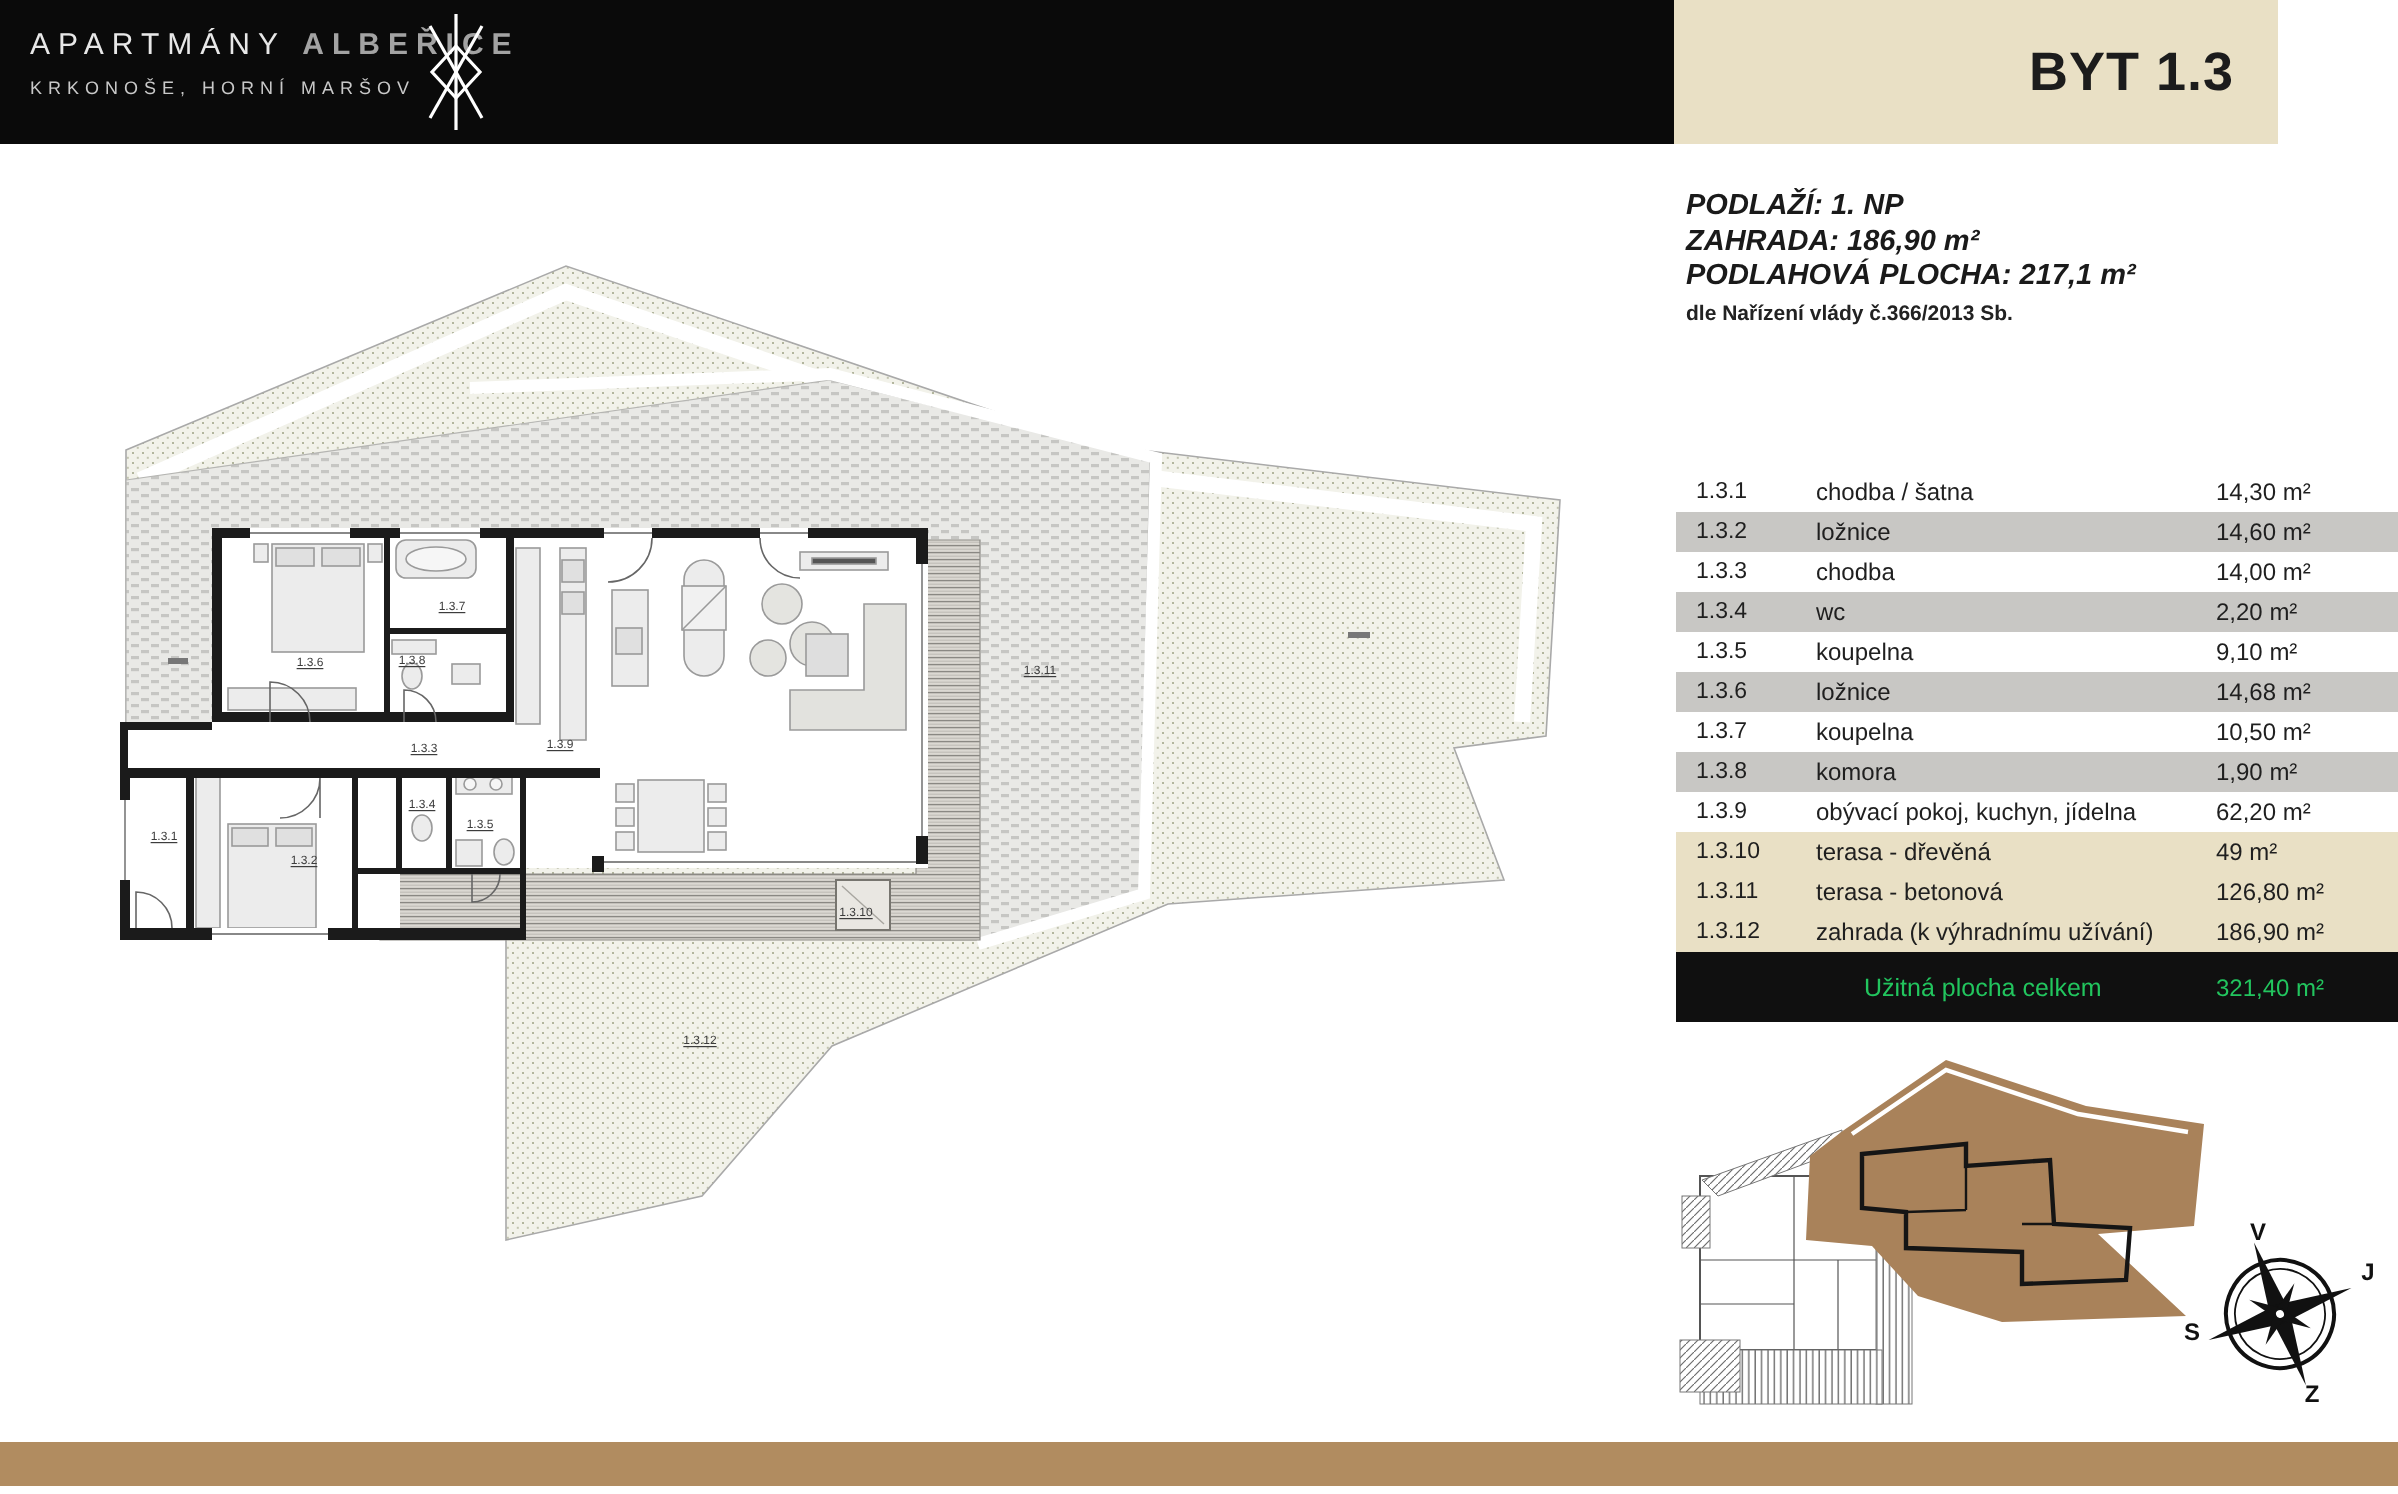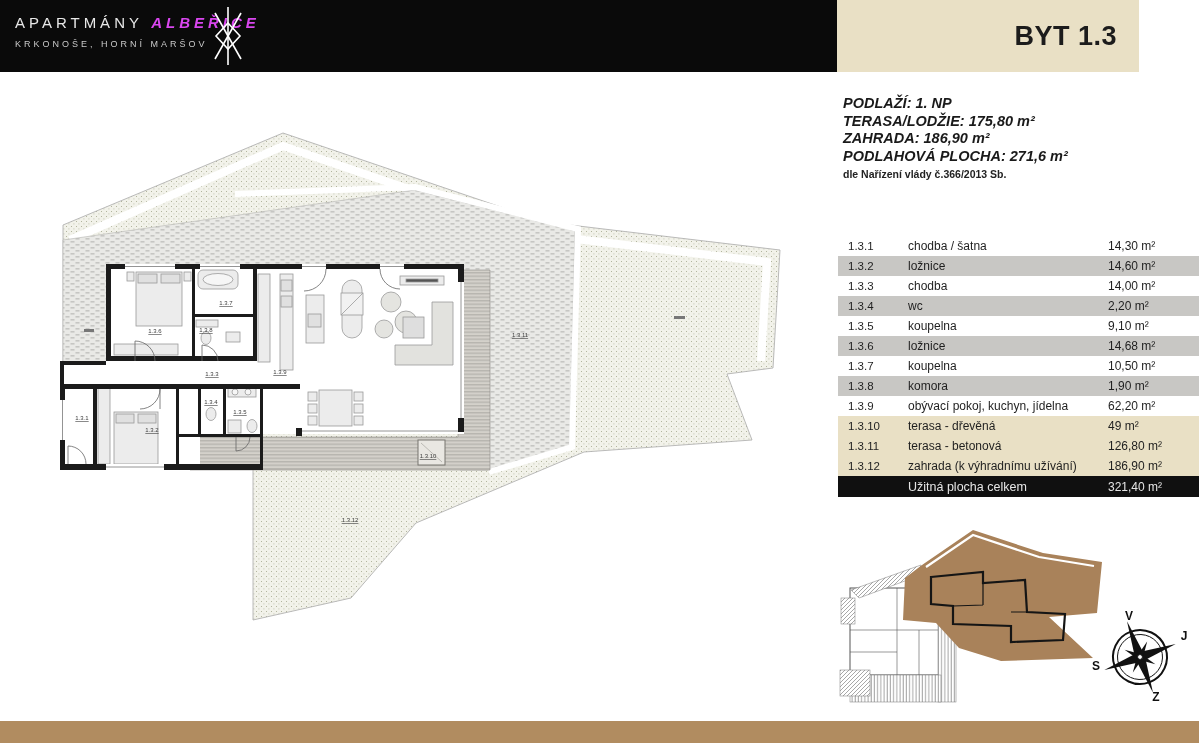--- a/index.html
+++ b/index.html
@@ -3,41 +3,41 @@
 <meta charset="utf-8">
 <style>
   html,body{margin:0;padding:0;background:#fff;}
   .page{position:relative;width:1199px;height:747px;background:#ffffff;overflow:hidden;
         font-family:"Liberation Sans",sans-serif;}
   
   .hdr-black{position:absolute;left:0;top:0;width:837px;height:72px;background:#0a0a0a;}
   .brand{position:absolute;left:15px;top:14px;color:#fff;}
   .brand-line1{font-size:15px;letter-spacing:4px;white-space:nowrap;}
   .brand-light{font-weight:300;color:#e8e8e8;}
-  .brand-bold{font-weight:bold;color:#d946ef;font-style:italic;}
+  .brand-bold{font-weight:bold;color:#a3a3a3;}
   .brand-line2{margin-top:8px;font-size:9px;letter-spacing:3px;color:#c9c9c9;text-align:center;
                width:185px;white-space:nowrap;}
   .rune{position:absolute;left:212px;top:6px;}
   .hdr-beige{position:absolute;left:837px;top:0;width:302px;height:72px;background:#e9e0c5;
              display:flex;align-items:center;justify-content:flex-end;}
   .unit-label{font-size:27px;font-weight:bold;color:#1c1c1c;padding-right:22px;letter-spacing:.5px;}
   
   .details{position:absolute;left:843px;top:95px;color:#1a1a1a;}
   .details .dline{font-size:14.5px;font-weight:bold;line-height:17.5px;white-space:nowrap;font-style:italic;}
   .details .dnote{font-size:10.5px;font-weight:bold;margin-top:3px;color:#222;}
   
   .rtable{position:absolute;left:838px;top:236px;width:361px;font-size:12px;color:#1f1f1f;}
   .trow{display:flex;align-items:center;height:20px;}
   .trow.white{background:#ffffff;}
   .trow.gray{background:#c8c7c4;}
   .trow.beige{background:#e9e0c5;}
   .c-no{width:60px;padding-left:10px;font-size:11.5px;}
   .c-name{flex:1;}
   .c-area{width:91px;}
-  .trow.total{height:21px;background:#101010;color:#e5e5e5;}
+  .trow.total{height:35px;background:#101010;color:#22c55e;gap:24px;}
   .trow.total .c-name{font-size:12.5px;}
   
   .bottom-bar{position:absolute;left:0;top:721px;width:1199px;height:22px;background:#b18c60;}
   
   .plan-wrap{position:absolute;left:40px;top:90px;}
   .mini-wrap{position:absolute;left:835px;top:520px;}
   text.plan-lbl{font-family:"Liberation Sans",sans-serif;font-size:6px;fill:#3c3c3c;text-decoration:underline;}
   text.compass-lbl{font-family:"Liberation Sans",sans-serif;font-size:12px;font-weight:bold;fill:#111;}
 </style>
 </head>
@@ -62,23 +62,22 @@
         <path d="M16 17 L28 30 L16 43 L4 30 Z"></path>
       </g>
     </svg>
   </div>
   <div class="hdr-beige">
     <div class="unit-label">BYT 1.3</div>
   </div>
 
   <div class="details">
     <div class="dline">PODLAŽÍ: 1. NP</div>
-    <div class="dline">TERASA/LODŽIE: 175,80 m²</div>
     <div class="dline">ZAHRADA: 186,90 m²</div>
-    <div class="dline">PODLAHOVÁ PLOCHA: 271,6 m²</div>
+    <div class="dline">PODLAHOVÁ PLOCHA: 217,1 m²</div>
     <div class="dnote">dle Nařízení vlády č.366/2013 Sb.</div>
   </div>
 
   <div class="rtable">
     <div>
         <div class="trow white">
           <span class="c-no">1.3.1</span>
           <span class="c-name">chodba / šatna</span>
           <span class="c-area">14,30 m²</span>
         </div>

